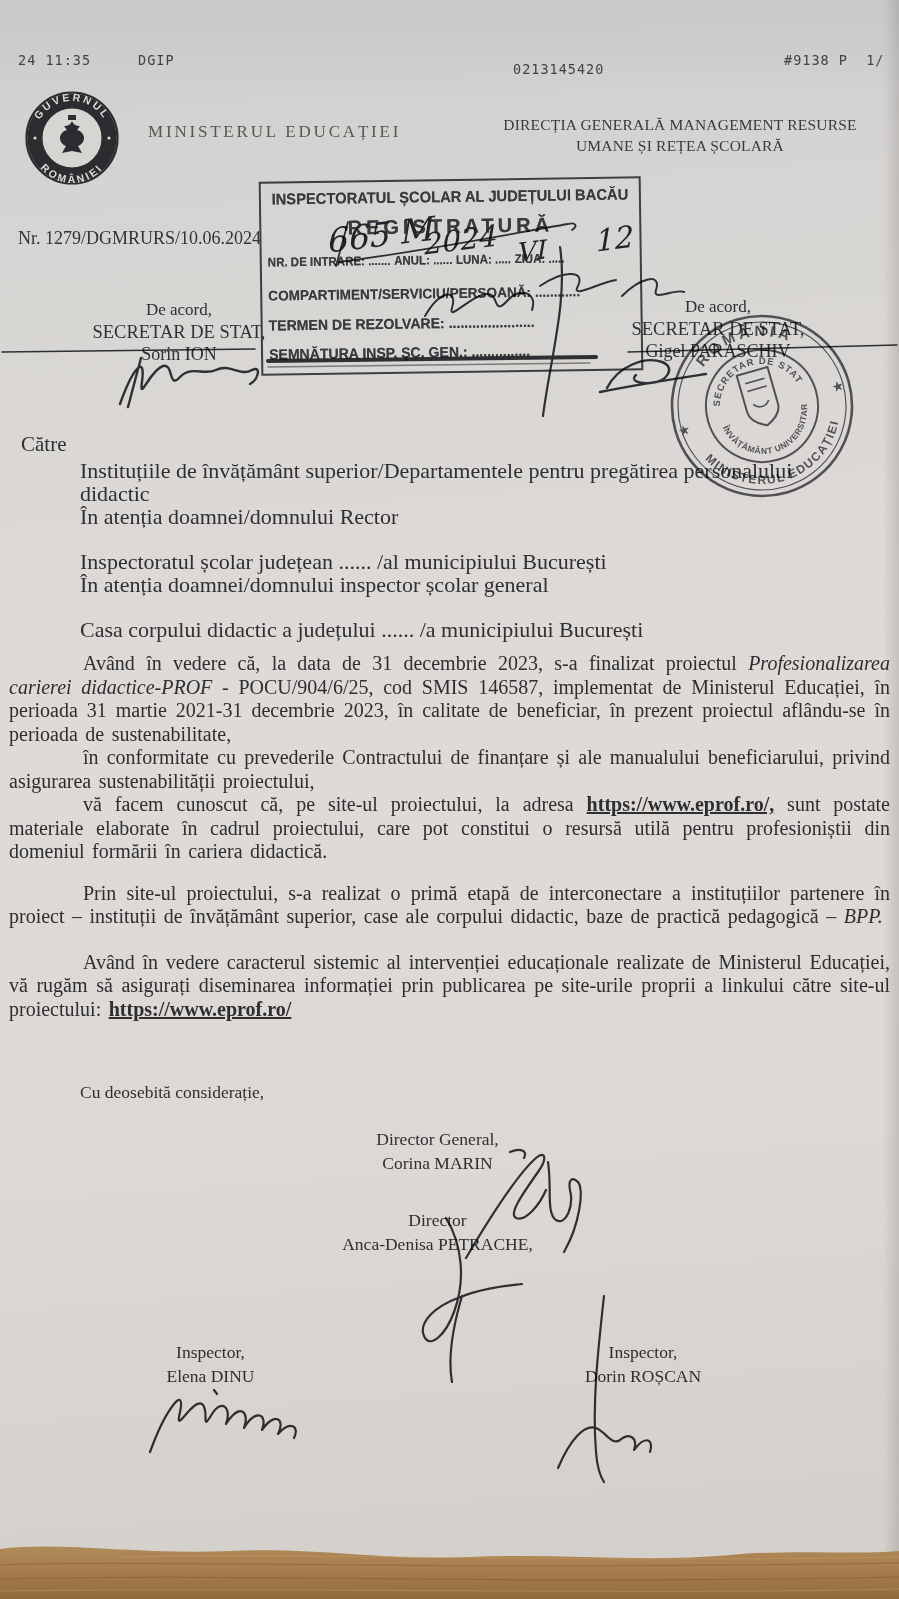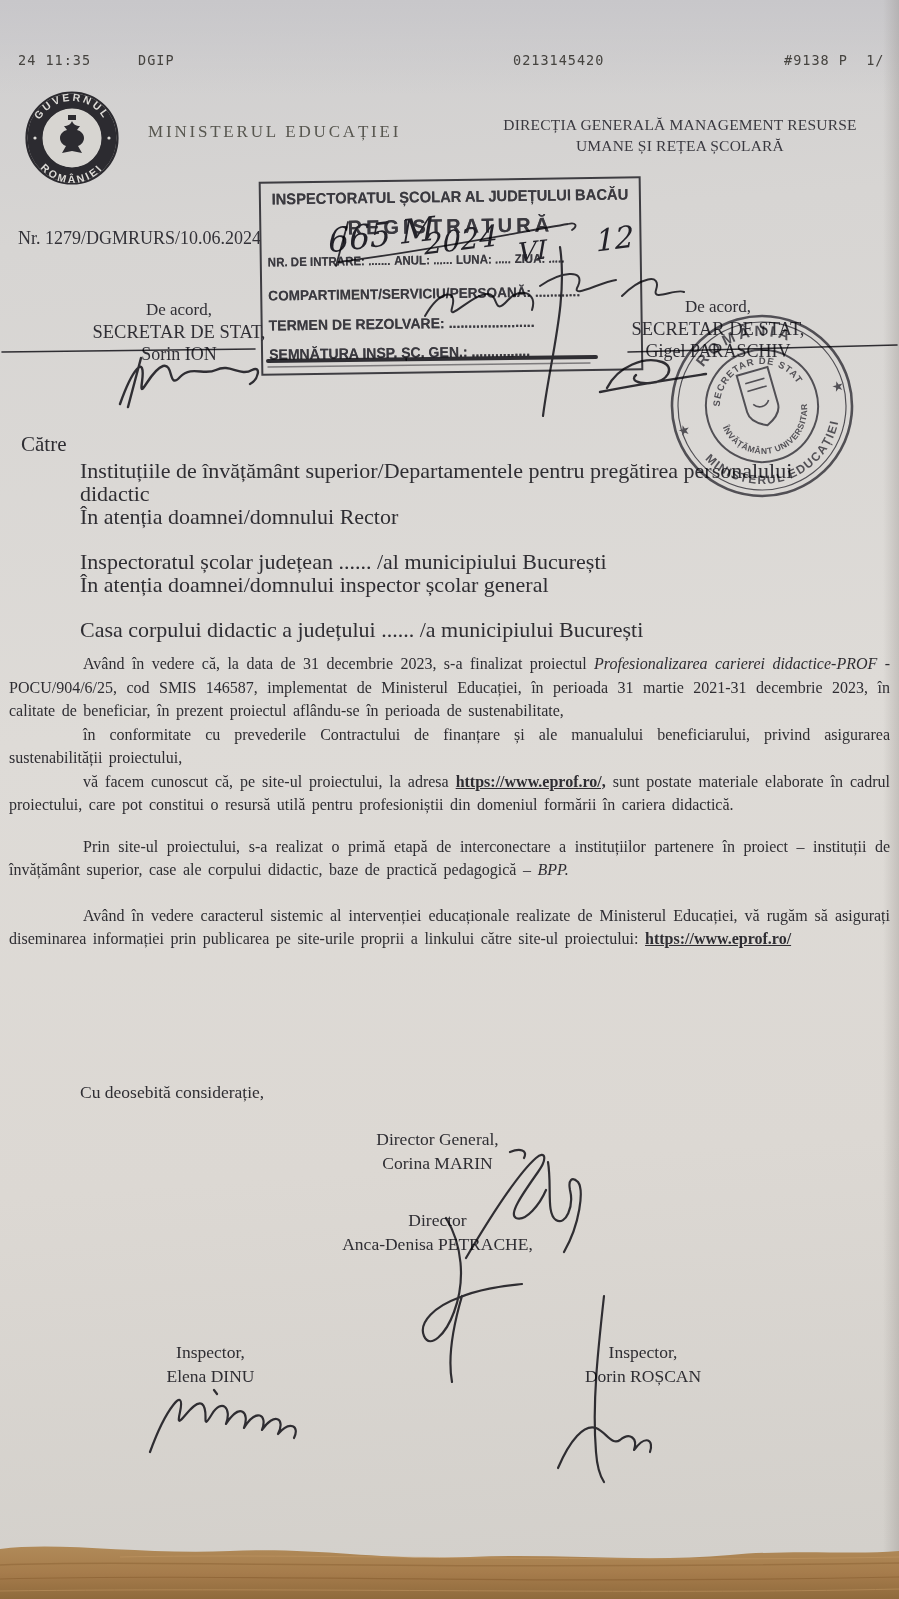--- a/index.html
+++ b/index.html
@@ -8,21 +8,21 @@
     font-family:"Liberation Serif",serif;color:#2f2e33;}
   .shade-top{position:absolute;top:0;left:0;right:0;height:95px;
     background:linear-gradient(#c8c7ca,rgba(200,199,202,0));pointer-events:none;}
   .shade-right{position:absolute;top:0;right:0;bottom:0;width:16px;
     background:linear-gradient(to left,rgba(120,115,110,.25),rgba(120,115,110,0));pointer-events:none;}
 
   
   .fax{position:absolute;top:52px;left:16px;right:0;height:22px;
     font-family:"DejaVu Sans Mono",monospace;font-size:13.5px;color:#45433f;letter-spacing:1px;}
   .fax span{position:absolute;white-space:pre;}
-  .fax .t{left:2px;} .fax .s{left:122px;} .fax .p{left:497px;} .fax .g{left:768px;}
+  .fax .t{left:2px;} .fax .s{left:122px;} .fax .p{left:497px;margin-top:9px;} .fax .g{left:768px;}
 
   
   .logo{position:absolute;top:86px;left:22px;}
   .ministry{position:absolute;top:122px;left:148px;font-size:17px;letter-spacing:2.8px;
     color:#57564f;white-space:nowrap;}
   .directorate{position:absolute;top:114px;left:468px;width:424px;text-align:center;
     font-weight:400;font-size:15.5px;line-height:21px;color:#3a3940;letter-spacing:.2px;}
 
   .regno{position:absolute;top:228px;left:18px;font-size:18px;color:#333238;}
 
@@ -53,21 +53,21 @@
   .approve{position:absolute;text-align:center;font-size:17px;line-height:22px;color:#302f35;}
   .approve .ttl{font-size:18.5px;}
   .approve .nm{font-size:18px;}
   .approve-left{top:299px;left:66px;width:226px;}
   .approve-right{top:296px;left:598px;width:240px;}
 
   .salutation{position:absolute;top:432px;left:21px;font-size:21px;}
   .recipients{position:absolute;top:459px;left:80px;right:40px;font-size:22px;line-height:23px;}
   .recipients .grp{margin-bottom:22px;}
 
-  .body-text{position:absolute;top:652px;left:9px;right:9px;font-size:16px;line-height:23.5px;
+  .body-text{position:absolute;top:652px;left:9px;right:9px;font-size:20px;line-height:23.5px;
     text-align:justify;word-spacing:2.5px;color:#2e2d32;}
   .body-text p{margin:0;text-indent:74px;}
   .body-text p.sp1{margin-top:18px;}
   .body-text p.sp2{margin-top:22px;}
   .it{font-style:italic;}
   .lnk{font-weight:700;text-decoration:underline;}
 
   .regards{position:absolute;top:1082px;left:80px;font-size:17.5px;}
   .sigblock{position:absolute;text-align:center;font-size:17.5px;line-height:24px;color:#2f2e33;}
   .sig-dg{top:1127px;left:295px;width:285px;}

